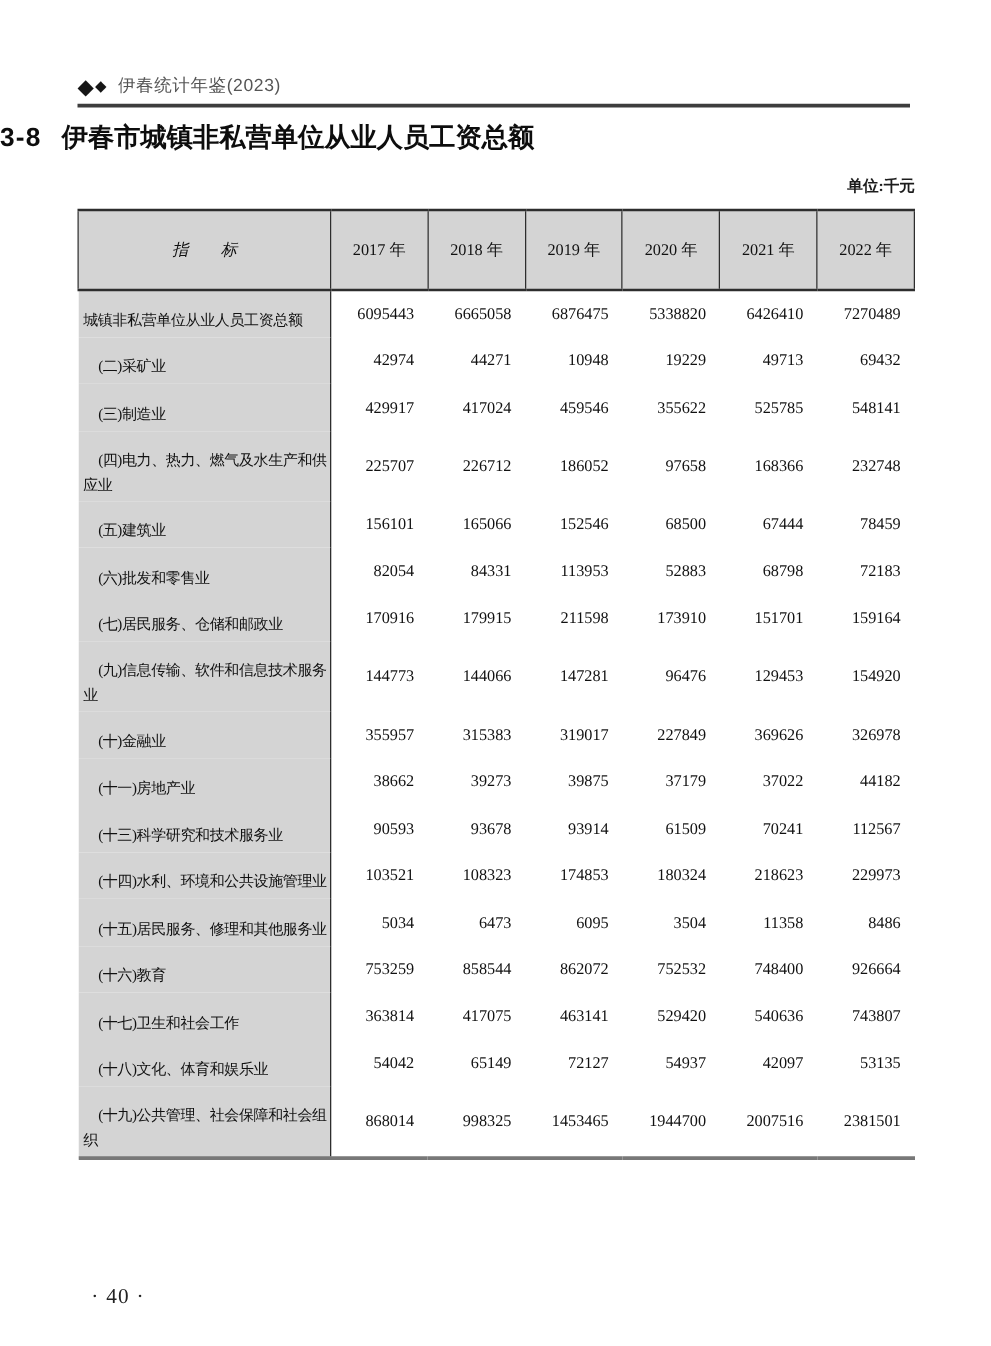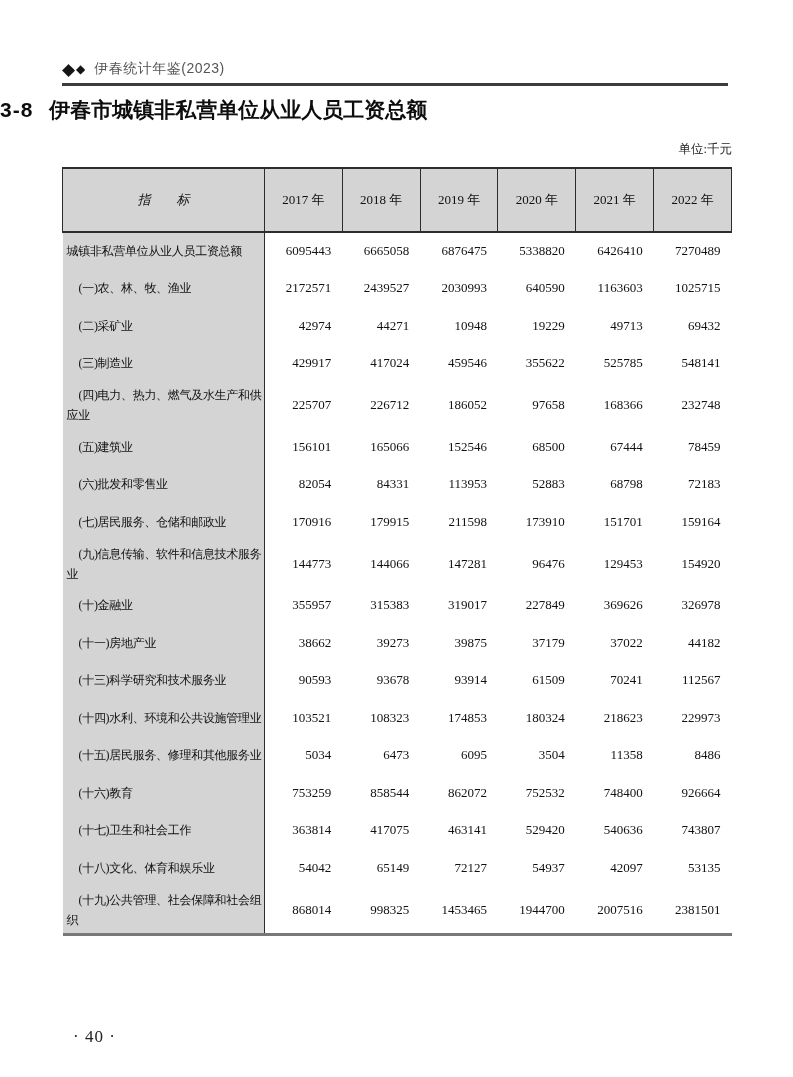--- a/index.html
+++ b/index.html
@@ -23,40 +23,40 @@
   .brand-text { margin-left: 9px; font-family: "Liberation Sans", sans-serif;
                 font-size: 14px; color: var(--brand); letter-spacing: 0.5px; }
   .top-rule { margin-top: 3px; height: 3px; background: var(--rule); }
 
   .page-title { position: absolute; top: 96px; left: 0; width: 100%;
                 text-align: left; font-family: "Liberation Sans", sans-serif;
                 font-weight: bold; font-size: 21px; color: #0d0d0d; }
   .page-title .tnum { margin-right: 16px; letter-spacing: 1px; }
 
   .unit-label { position: absolute; top: 141px; right: 61px;
-                font-size: 12.5px; color: #1c1c1c; }
+                font-size: 12.5px; color: #1c1c1c; font-weight: bold; }
 
   table.stat-table { position: absolute; left: 62px; top: 167px; width: 670px;
                      border-collapse: collapse; table-layout: fixed;
                      border-bottom: 3px solid var(--bottom); }
   col.c-ind { width: 202px; }
 
   thead th { height: 64px; background: var(--fill); font-weight: normal;
              font-size: 13px; text-align: center; vertical-align: middle;
              border-top: 2.5px solid var(--line);
              border-bottom: 2px solid var(--line); }
   thead th + th { border-left: 1.5px solid var(--line); }
   thead th:first-child { border-left: 1.5px solid var(--line); font-style: italic; }
   thead th:last-child { border-right: 1.5px solid var(--line); }
 
   tbody tr { height: 37.5px; }
   tbody td { vertical-align: middle; font-size: 13px; }
   tbody td.label { background: var(--fill); border-right: 1.5px solid var(--line);
                    font-size: 12px; line-height: 20px;
-                   padding: 3px 2px 3px 4px; letter-spacing: -0.3px; }
+                   padding: 13px 2px 3px 4px; letter-spacing: -0.3px; }
   tbody td.label.indent { text-indent: 12px; }
   tbody td.num { text-align: right; padding-right: 11px; }
 
   .page-number { position: absolute; left: 73px; top: 1027px;
                  font-size: 17px; color: #222; letter-spacing: 1px; }
 </style>
 </head>
 <body>
 
 <div class="topbar">
@@ -97,29 +97,20 @@
       <tr>
     <td class="label">城镇非私营单位从业人员工资总额</td>
   <td class="num">6095443</td>
         <td class="num">6665058</td>
         <td class="num">6876475</td>
         <td class="num">5338820</td>
         <td class="num">6426410</td>
         <td class="num">7270489</td>
       </tr>
       <tr>
-    <td class="label indent">(一)农、林、牧、渔业</td>
-  <td class="num">2172571</td>
-        <td class="num">2439527</td>
-        <td class="num">2030993</td>
-        <td class="num">640590</td>
-        <td class="num">1163603</td>
-        <td class="num">1025715</td>
-      </tr>
-      <tr>
     <td class="label indent">(二)采矿业</td>
   <td class="num">42974</td>
         <td class="num">44271</td>
         <td class="num">10948</td>
         <td class="num">19229</td>
         <td class="num">49713</td>
         <td class="num">69432</td>
       </tr>
       <tr>
     <td class="label indent">(三)制造业</td>

